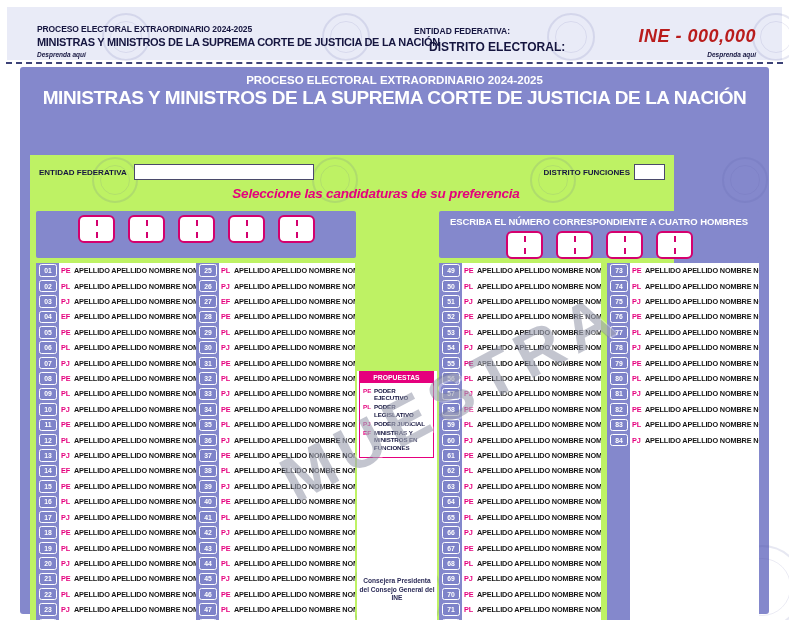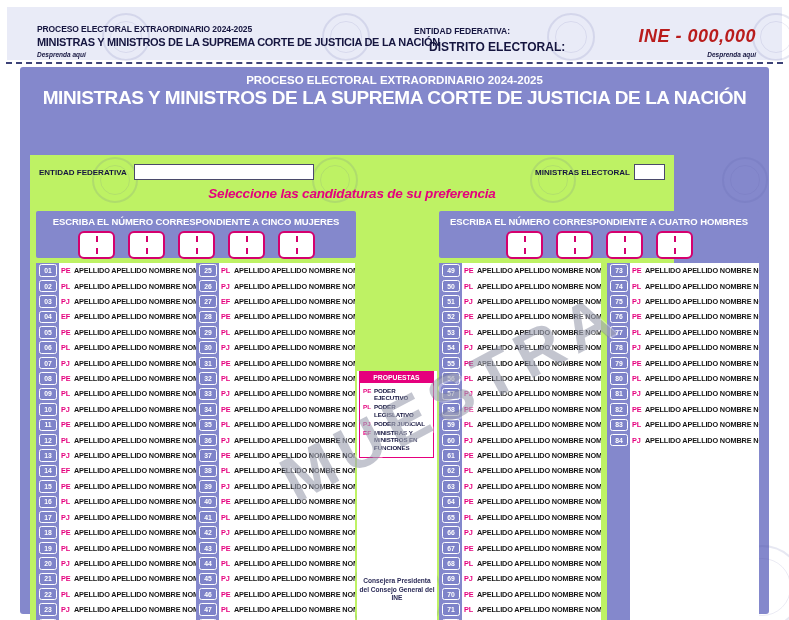--- a/index.html
+++ b/index.html
@@ -21,21 +21,21 @@
   .b-l1{margin:7px 0 0;text-align:center;color:#fff;font-weight:bold;font-size:11.5px;}
   .b-l2{margin:1px 0 0;text-align:center;color:#fff;font-weight:bold;font-size:19px;letter-spacing:-0.4px;}
   .inner{position:absolute;left:10px;top:50px;width:644px;height:485px;background:#bef264;margin-top:38px;}
 
   
   .meta-label{position:absolute;font-size:8px;font-weight:bold;color:#15153f;}
   .lbl-entidad{left:9px;top:13px;}
   .entidad-input{position:absolute;left:104px;top:9px;width:180px;height:16px;background:#fff;border:1px solid #4a4a6a;box-sizing:border-box;}
   .lbl-distrito{right:44px;top:13px;}
   .distrito-input{position:absolute;right:9px;top:9px;width:31px;height:16px;background:#fff;border:1px solid #4a4a6a;box-sizing:border-box;}
-  .instruction{position:absolute;top:31px;left:0;width:100%;text-align:center;font-size:13.5px;font-weight:bold;font-style:italic;color:#e5007d;letter-spacing:-0.2px;}
+  .instruction{position:absolute;top:31px;left:0;width:100%;text-align:center;font-size:13.5px;font-weight:bold;font-style:italic;color:#e5007d;letter-spacing:-0.2px;padding-left:24px;}
 
   
   .sec-header{position:absolute;top:56px;height:47px;background:#8488cc;border-radius:2px;}
   .sec-header.women{left:6px;width:320px;}
   .sec-header.men{left:409px;width:320px;}
   .sec-title{text-align:center;color:#fff;font-weight:bold;font-size:9.5px;margin-top:5px;letter-spacing:-0.1px;}
   .boxrow{display:flex;justify-content:center;gap:13px;margin-top:4px;}
   .writebox{width:33px;height:24px;background:#fff;border:2.5px solid #d4006e;border-radius:6px;position:relative;}
   .writebox::after{content:"";position:absolute;left:50%;top:3px;bottom:3px;border-left:2px dashed #d4006e;}
 
@@ -96,27 +96,26 @@
       <div class="seal" style="left:62px;top:2px;width:42px;height:42px;"></div>
       <div class="seal" style="left:282px;top:2px;width:42px;height:42px;"></div>
       <div class="seal" style="left:500px;top:2px;width:42px;height:42px;"></div>
       <div class="seal" style="left:692px;top:2px;width:42px;height:42px;"></div>
       <div class="seal" style="left:320px;top:395px;width:88px;height:88px;"></div>
 
       <div class="seal" style="left:690px;top:390px;width:80px;height:80px;"></div>
 
       <div class="meta-label lbl-entidad">ENTIDAD FEDERATIVA</div>
       <input class="entidad-input" type="text" value="" style="">
-      <div class="meta-label lbl-distrito">MINISTRAS ELECTORAL</div>
+      <div class="meta-label lbl-distrito">DISTRITO FUNCIONES</div>
       <input class="distrito-input" type="text" value="" style="">
 
       <div class="instruction">Seleccione las candidaturas de su preferencia</div>
 
       <div class="sec-header women">
-        <div class="sec-title">ESCRIBA EL NÚMERO CORRESPONDIENTE A CINCO MUJERES</div>
         <div class="boxrow">
             <div class="writebox"></div>
             <div class="writebox"></div>
             <div class="writebox"></div>
             <div class="writebox"></div>
             <div class="writebox"></div>
           </div>
       </div>
       <div class="sec-header men">
         <div class="sec-title">ESCRIBA EL NÚMERO CORRESPONDIENTE A CUATRO HOMBRES</div>

